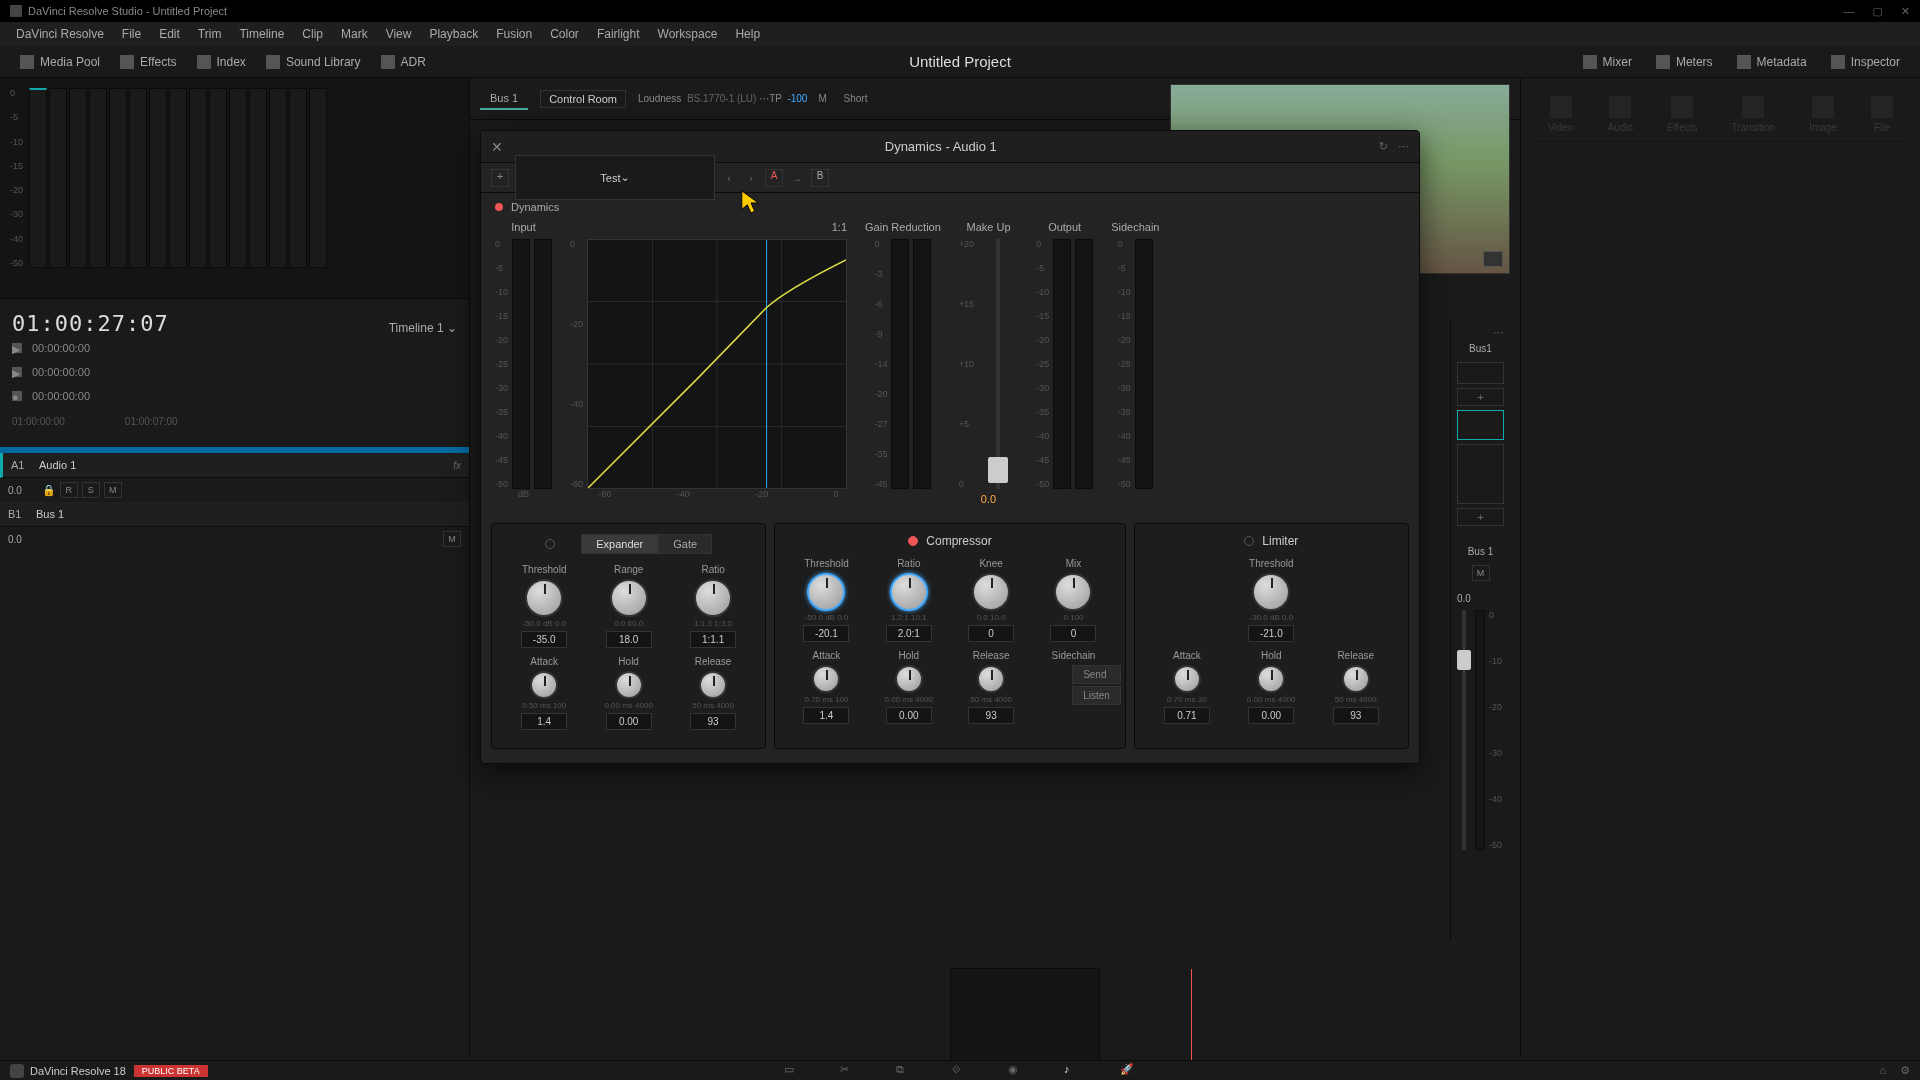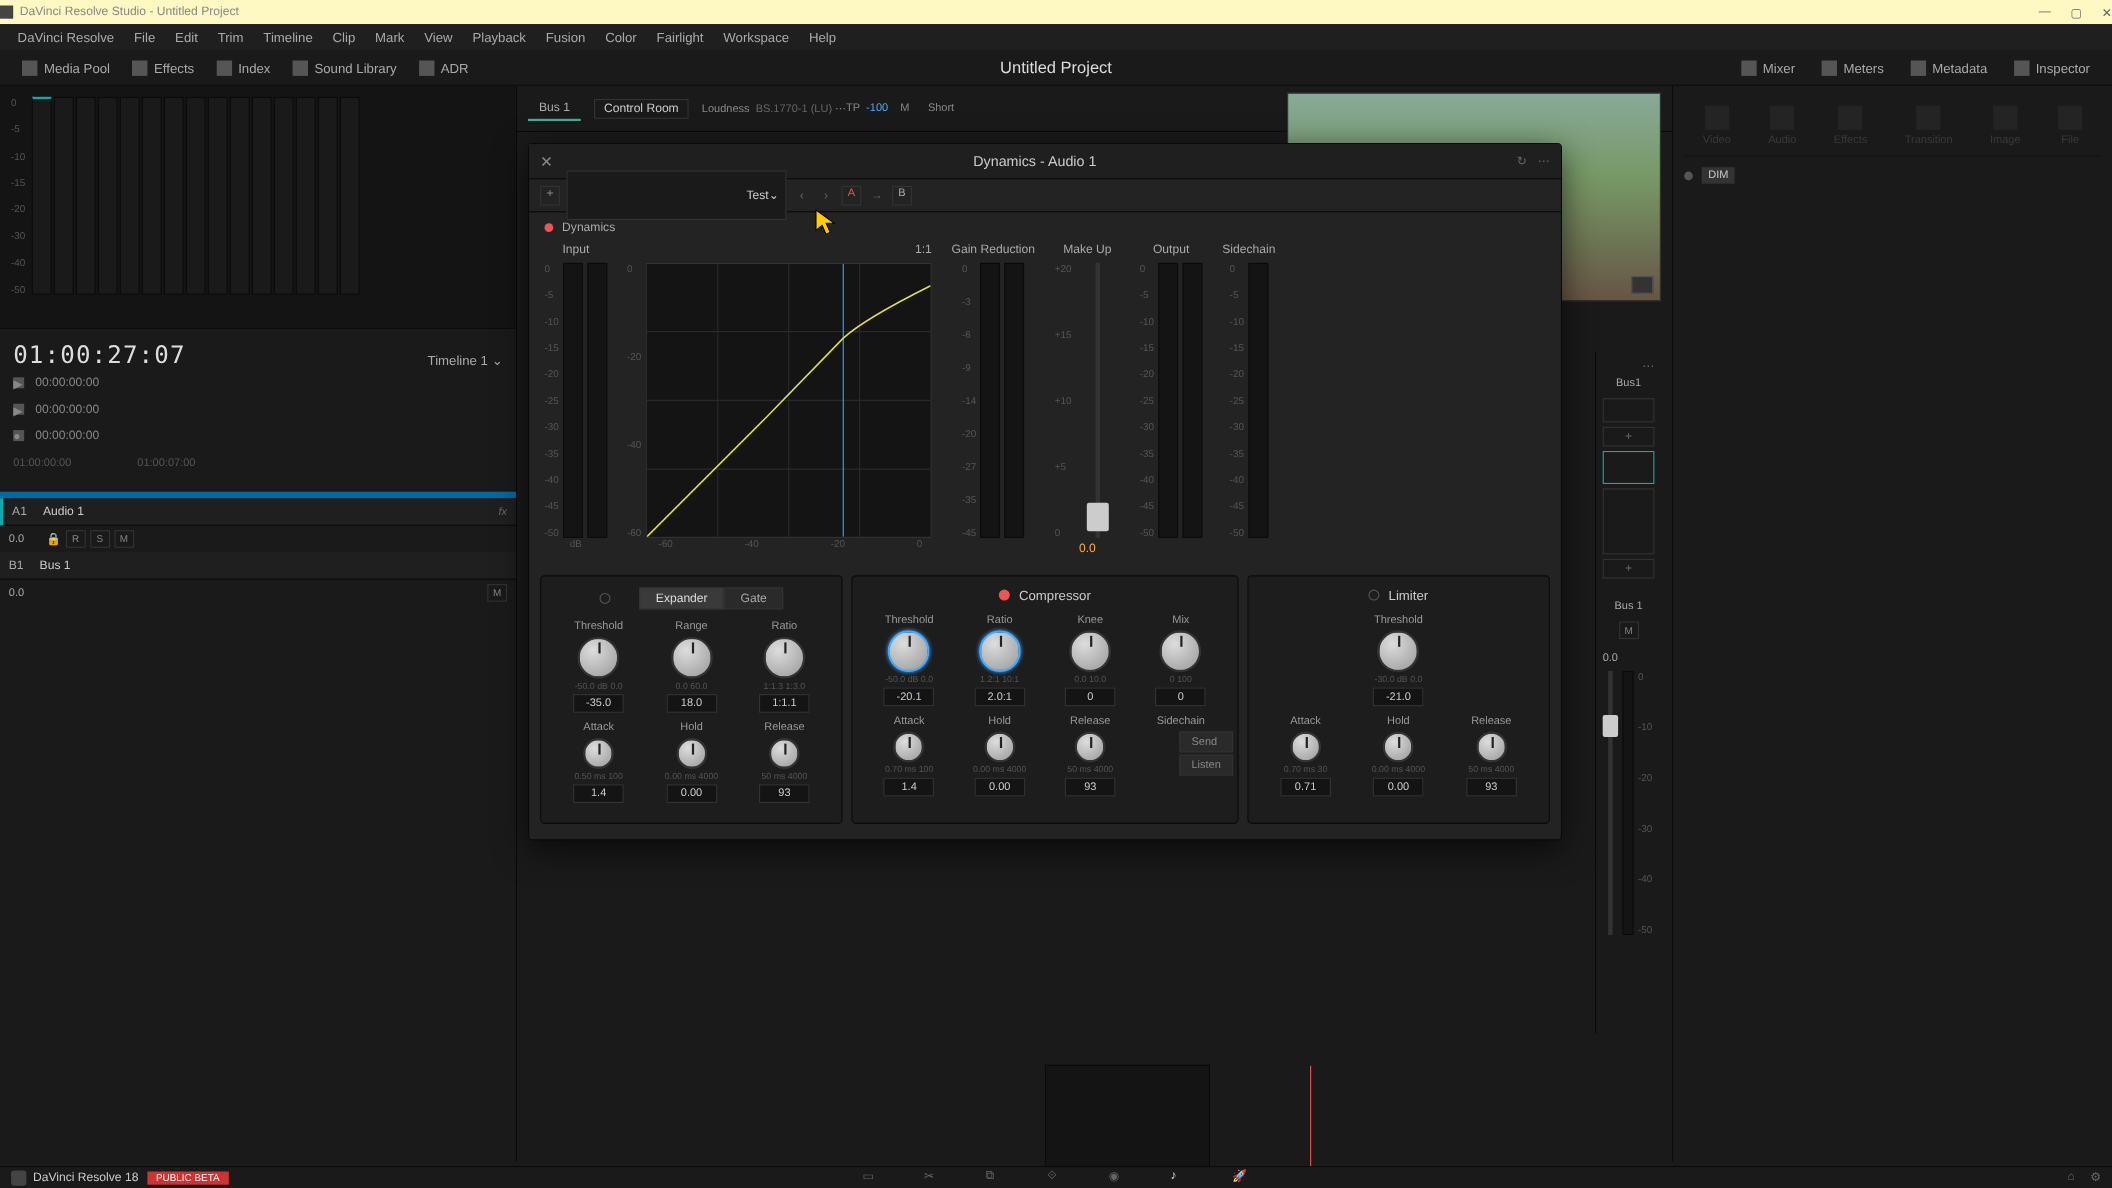--- a/index.html
+++ b/index.html
@@ -1,19 +1,19 @@
 <!DOCTYPE html>
 <html><head>
 <meta charset="utf-8">
 <style>
 * { margin: 0; padding: 0; box-sizing: border-box; font-family: -apple-system, Arial, sans-serif; }
 body { background: #1a1a1a; color: #aaa; font-size: 11px; overflow: hidden; width: 1920px; height: 1080px; position: relative; }
 
 
-.titlebar { height: 22px; background: #fef9c3; display: flex; align-items: center; padding: 0 0; font-size: 11px; color: #888; }
+.titlebar { height: 22px; background: #000000; display: flex; align-items: center; padding: 0 10px; font-size: 11px; color: #888; }
 .titlebar-icon { width: 12px; height: 12px; background: #444; margin-right: 6px; }
 .titlebar-controls { margin-left: auto; display: flex; gap: 18px; color: #666; }
 
 
 .menubar { height: 24px; background: #1f1f1f; display: flex; align-items: center; padding: 0 8px; gap: 2px; font-size: 12px; }
 .menubar span { padding: 2px 8px; color: #aaa; cursor: pointer; }
 
 
 .toolbar { height: 32px; background: #1a1a1a; display: flex; align-items: center; padding: 0 10px; border-bottom: 1px solid #0a0a0a; }
 .tool-btn { display: flex; align-items: center; gap: 6px; padding: 4px 10px; color: #aaa; font-size: 12px; }
@@ -57,21 +57,21 @@
 
 
 .dialog { position: absolute; left: 480px; top: 130px; width: 940px; background: #232323; border: 1px solid #0a0a0a; border-radius: 4px; box-shadow: 0 8px 30px rgba(0,0,0,0.6); }
 .dialog-header { height: 32px; display: flex; align-items: center; padding: 0 10px; background: #1f1f1f; border-bottom: 1px solid #0a0a0a; }
 .dialog-close { color: #888; font-size: 14px; cursor: pointer; }
 .dialog-title { flex: 1; text-align: center; color: #ccc; font-size: 13px; }
 .dialog-icons { display: flex; gap: 10px; color: #666; }
 
 .preset-row { height: 30px; display: flex; align-items: center; padding: 0 10px; gap: 6px; border-bottom: 1px solid #0a0a0a; }
 .preset-add { width: 18px; height: 18px; border: 1px solid #333; text-align: center; color: #888; }
-.preset-name { flex: 0 0 200px; padding: 15px 6px; color: #ccc; border: 1px solid #333; background: #1a1a1a; display: flex; justify-content: flex-end; align-items: center; }
+.preset-name { flex: 0 0 200px; padding: 15px 6px; color: #ccc; border: 1px solid #333; background: #1a1a1a; display: flex; justify-content: center; align-items: center; }
 .preset-nav { width: 16px; color: #666; text-align: center; }
 .ab-btn { width: 18px; height: 18px; border: 1px solid #333; text-align: center; font-size: 10px; }
 .ab-a { color: #e55; }
 
 .section-label { padding: 8px 14px; display: flex; align-items: center; gap: 8px; }
 .dot { width: 8px; height: 8px; border-radius: 50%; background: #e55; }
 
 
 .graph-row { display: flex; padding: 0 14px 10px; gap: 18px; }
 .graph-col { display: flex; flex-direction: column; align-items: center; }
@@ -326,24 +326,20 @@
           <span>Transition</span>
         </div>
       <div class="insp-tab">
           <div class="insp-icon"></div>
           <span>Image</span>
         </div>
       <div class="insp-tab">
           <div class="insp-icon"></div>
           <span>File</span>
         </div>
-    </div>
-    <div style="display:flex;align-items:center;gap:8px;padding:10px 0">
-      <span style="width:8px;height:8px;border-radius:50%;background:#555"></span>
-      <span style="padding:2px 6px;background:#333;color:#ccc;font-size:10px">DIM</span>
     </div>
   </div>
 </div>
 
 <div class="mixer-strip">
   <div style="text-align:right;color:#666">⋯</div>
   <div class="strip-label">Bus1</div>
   <div class="strip-box"></div>
   <div class="strip-add">+</div>
   <div class="strip-box" style="height:30px;border-color:#1aa"></div>

